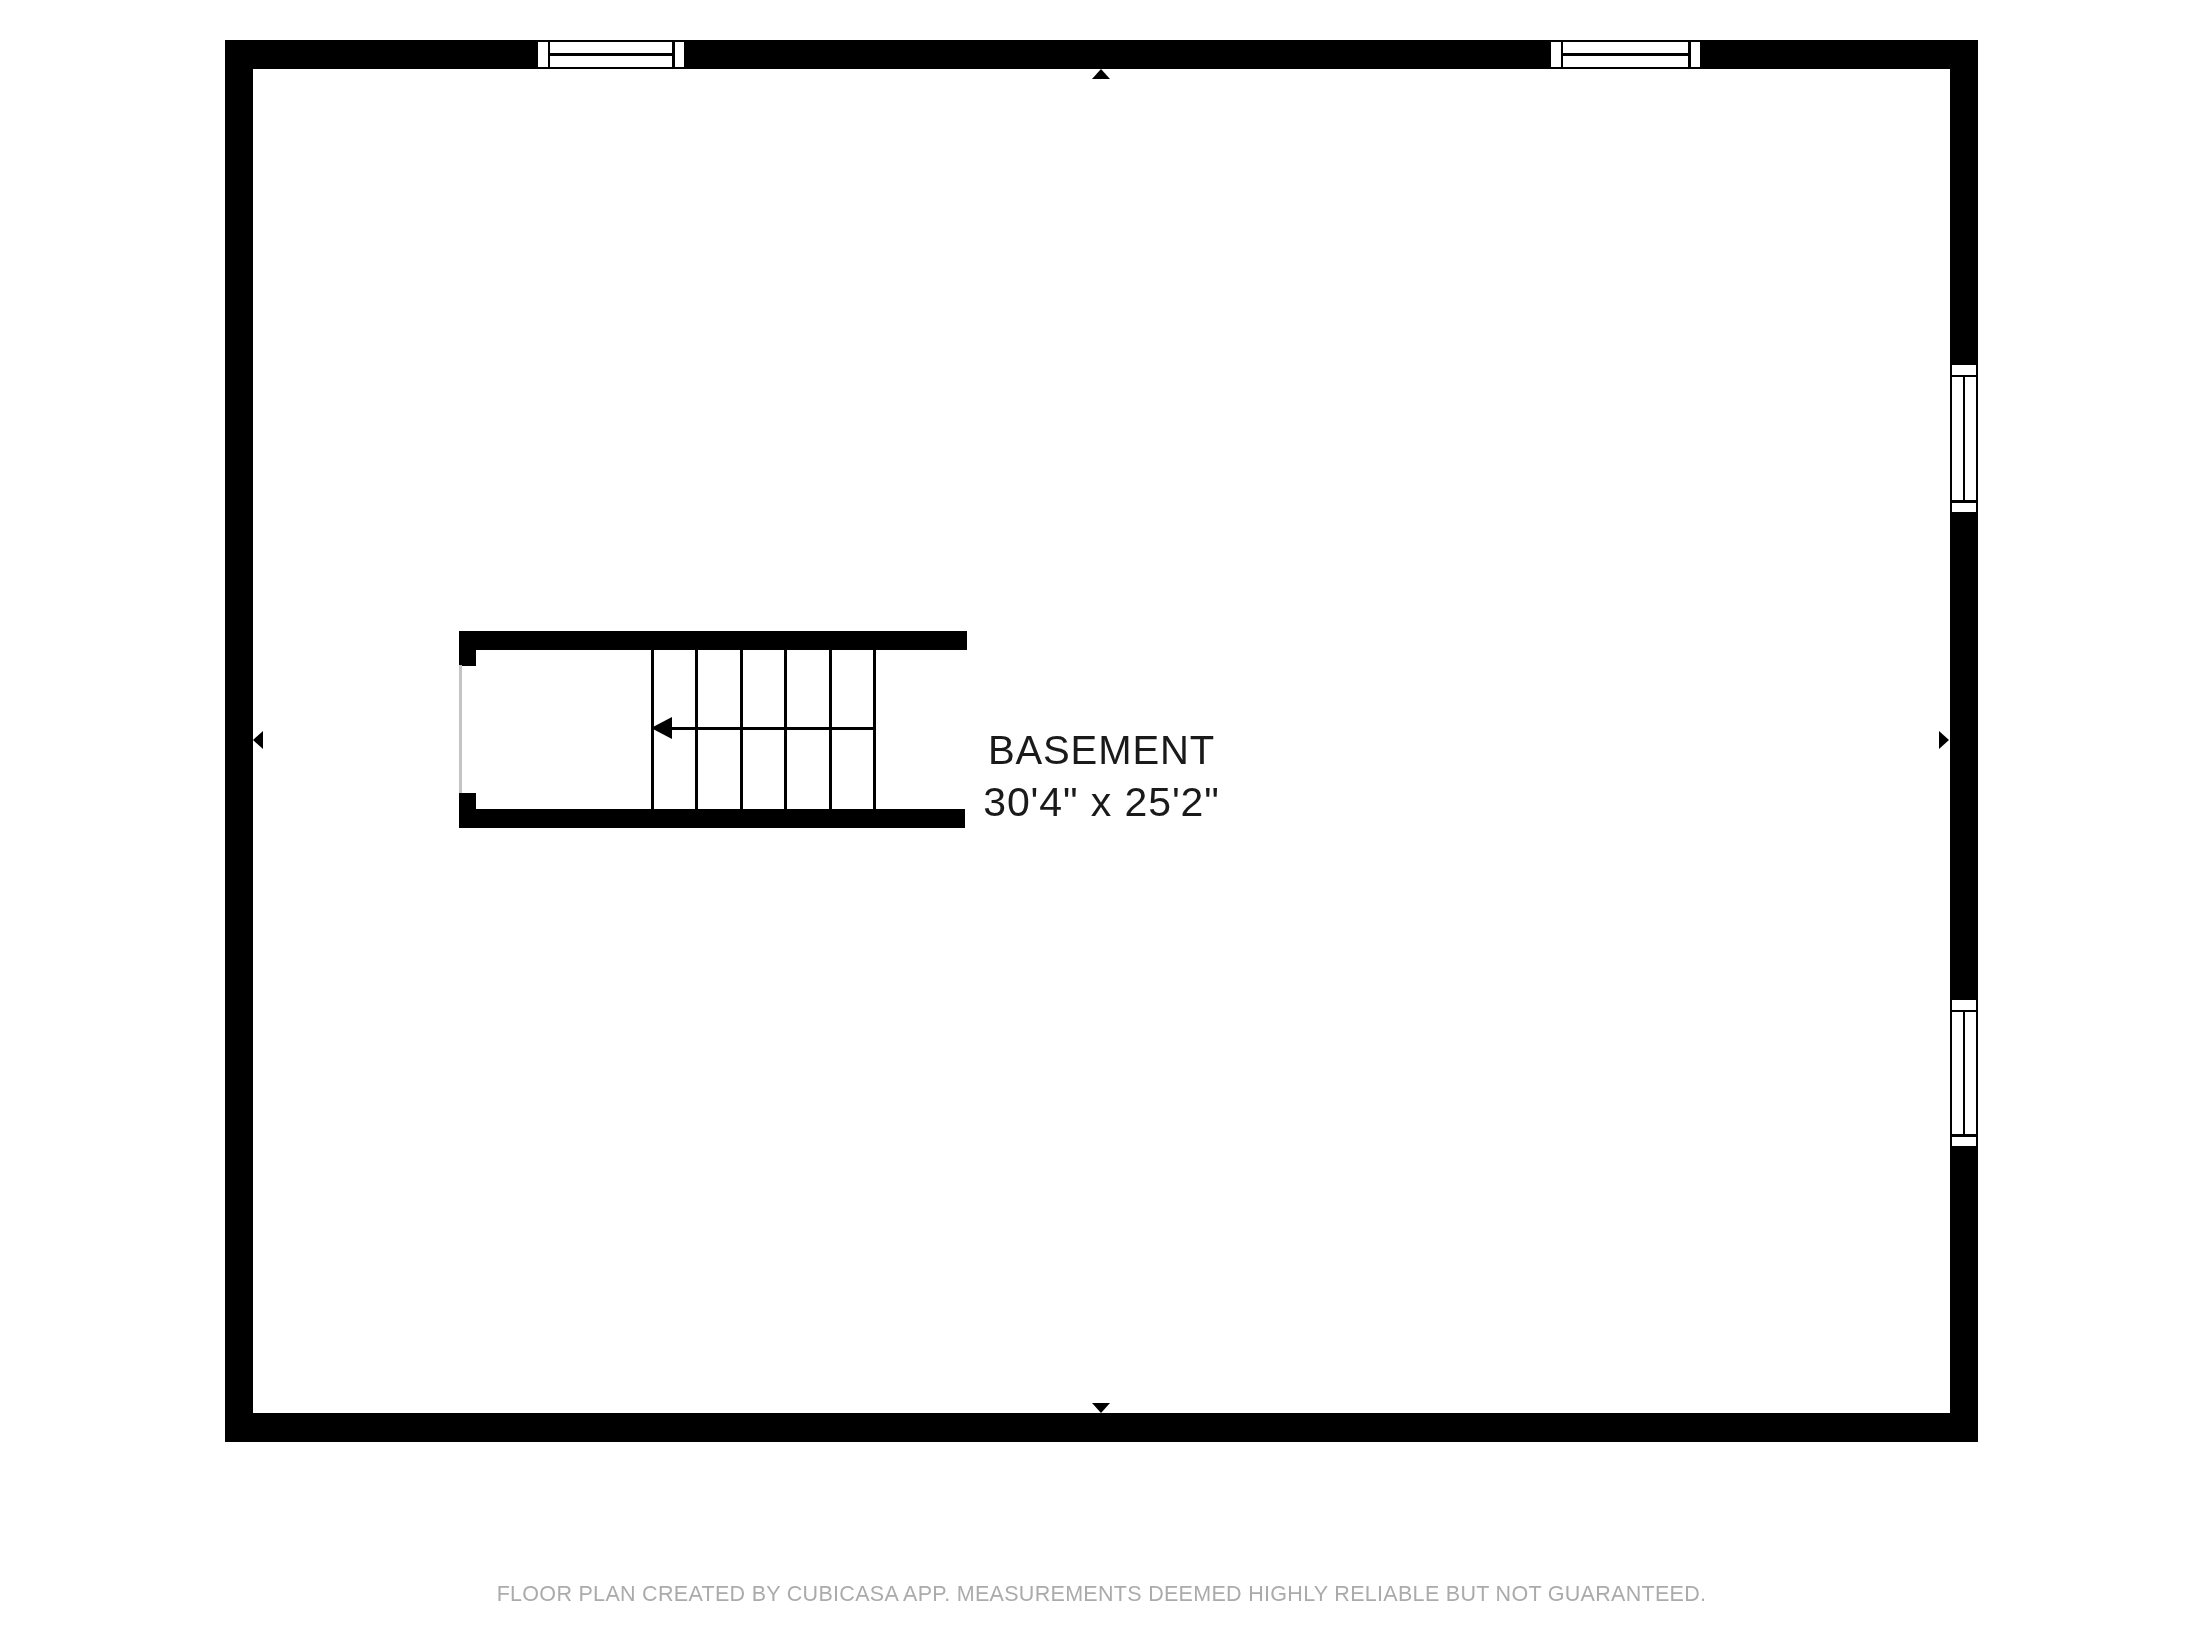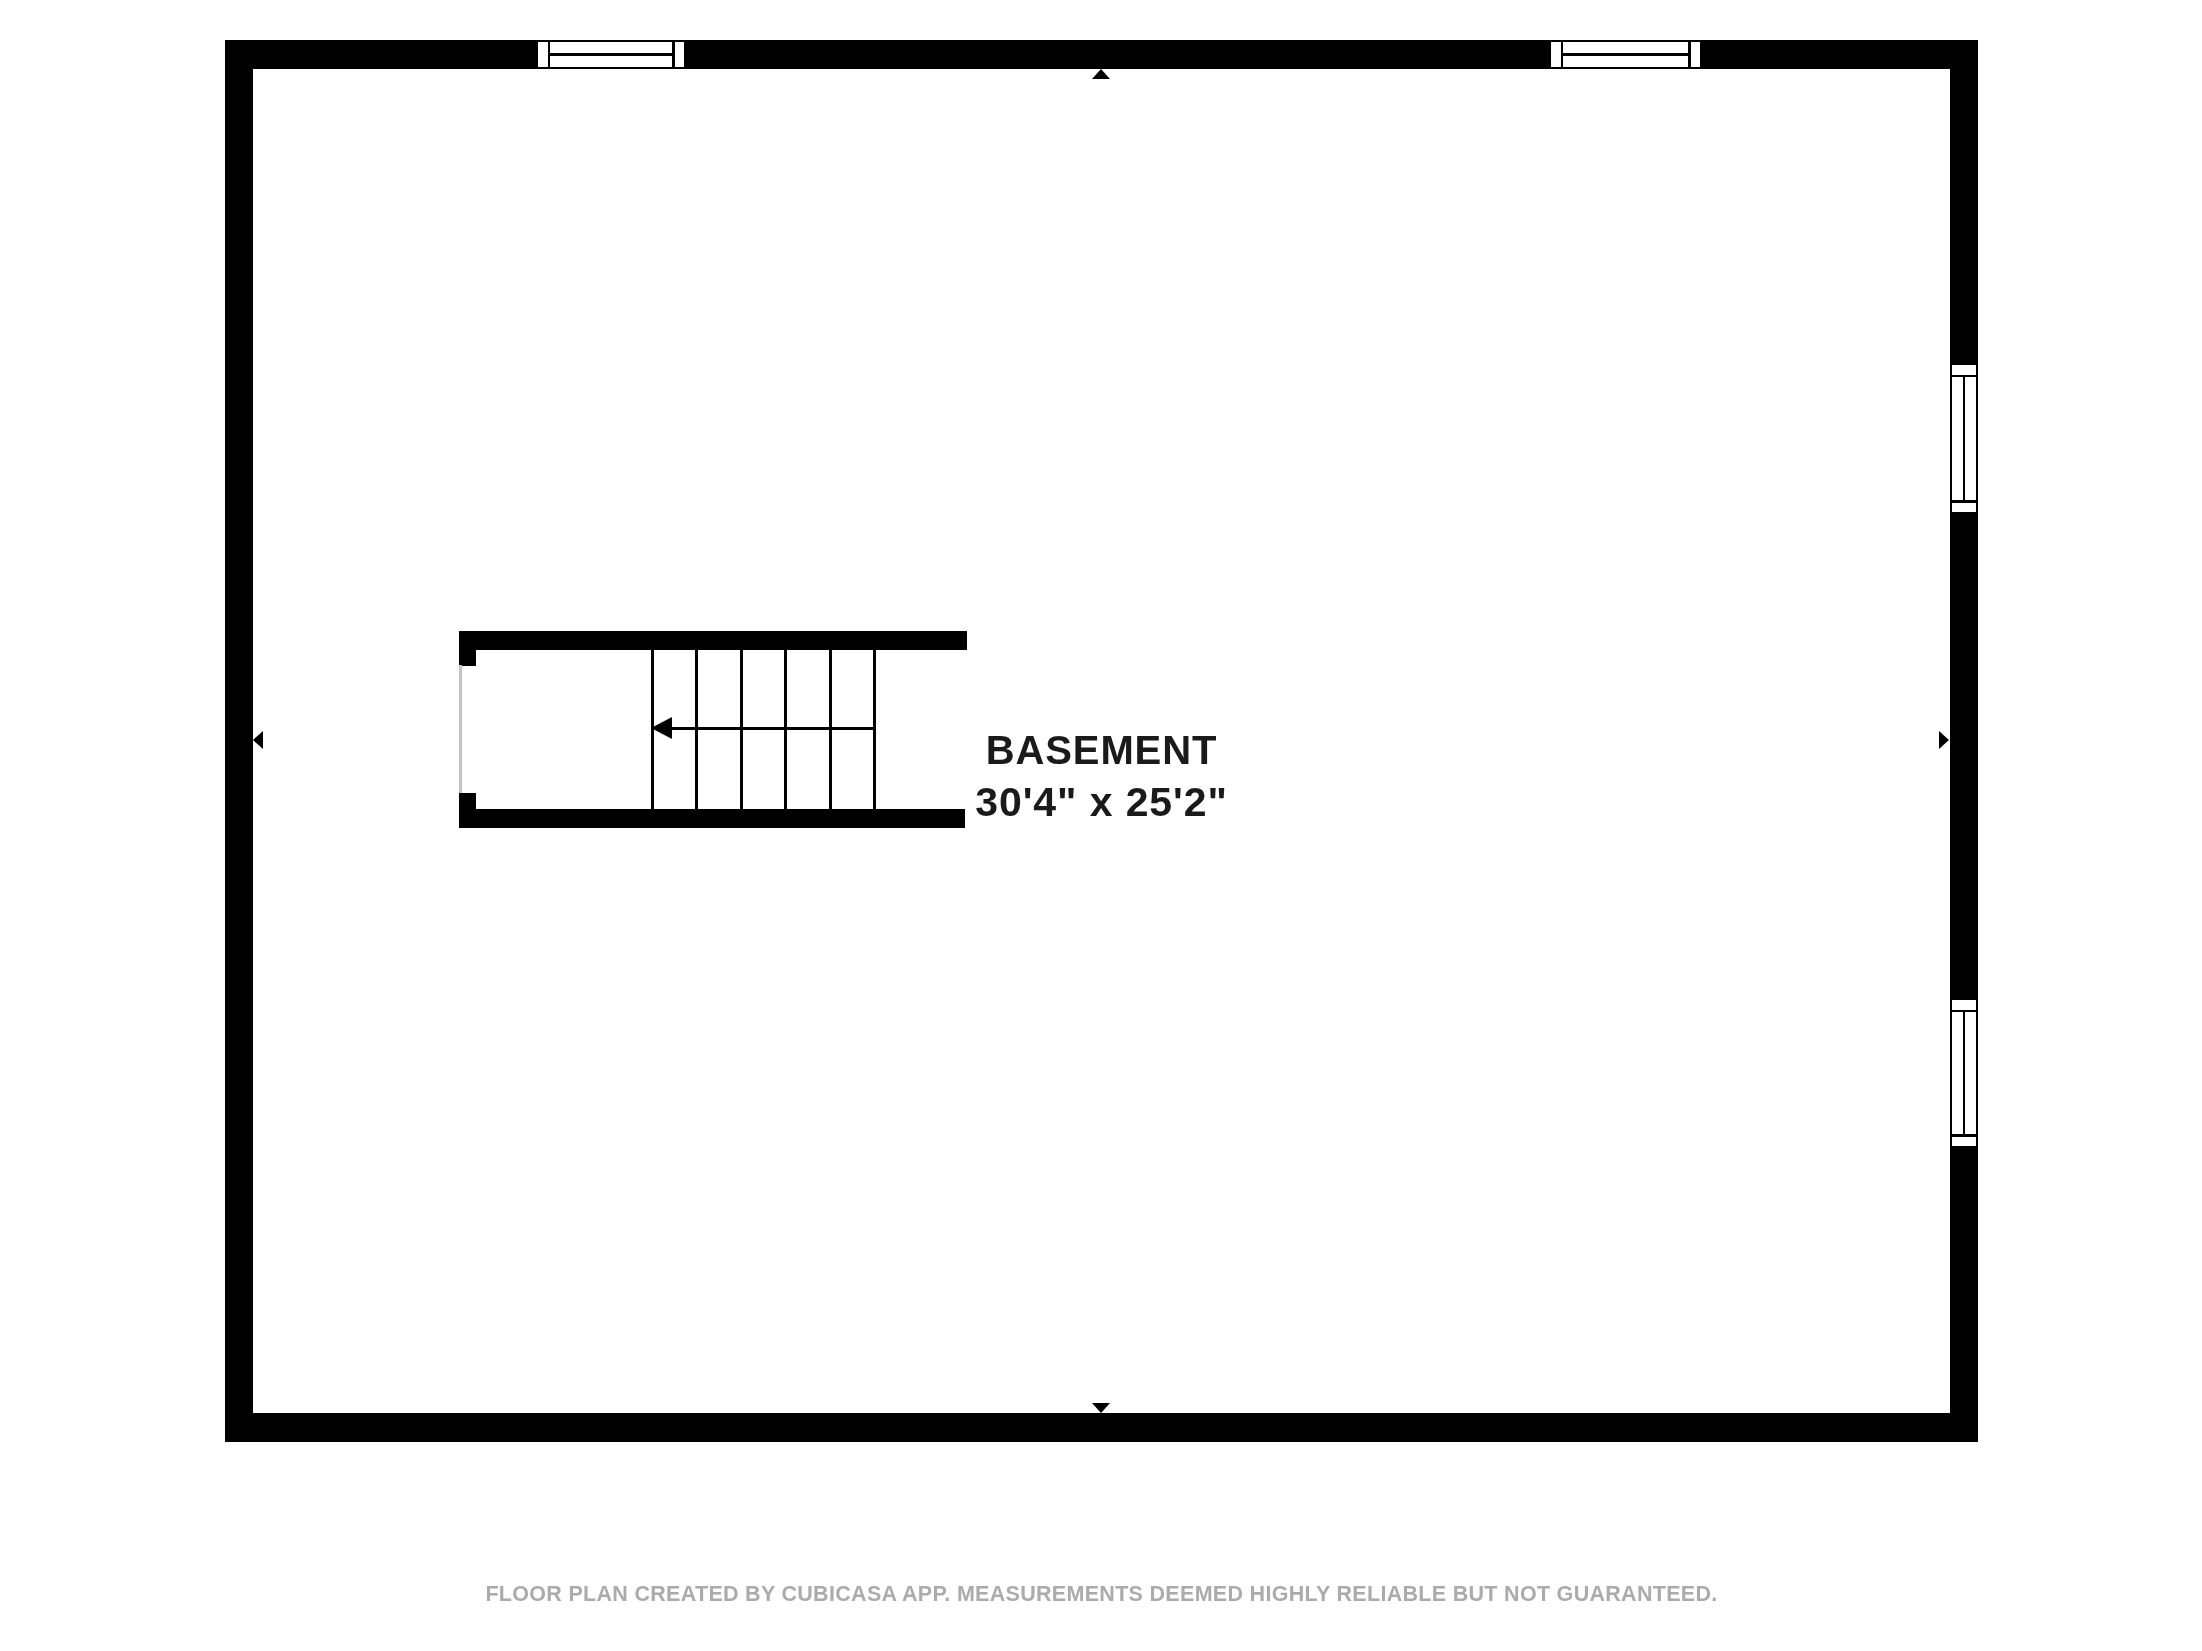--- a/index.html
+++ b/index.html
@@ -2,21 +2,20 @@
 <html style="font-size:13.8px"><head>
 <meta charset="utf-8">
 <style>
   html,body { margin:0; padding:0; background:#ffffff; }
   .page {
     position:relative;
     width:2203px; height:1652px;
     background:#ffffff;
     font-family:"Liberation Sans", sans-serif;
     overflow:hidden;
-    font-weight:bold;
   }
 
   
   .wall { position:absolute; background:#000000; }
   .wall-top    { left:225px;  top:40px;   width:1753px; height:29px; }
   .wall-bottom { left:225px;  top:1413px; width:1753px; height:29px; }
   .wall-left   { left:225px;  top:40px;   width:28px;   height:1402px; }
   .wall-right  { left:1950px; top:40px;   width:28px;   height:1402px; }
 
   

